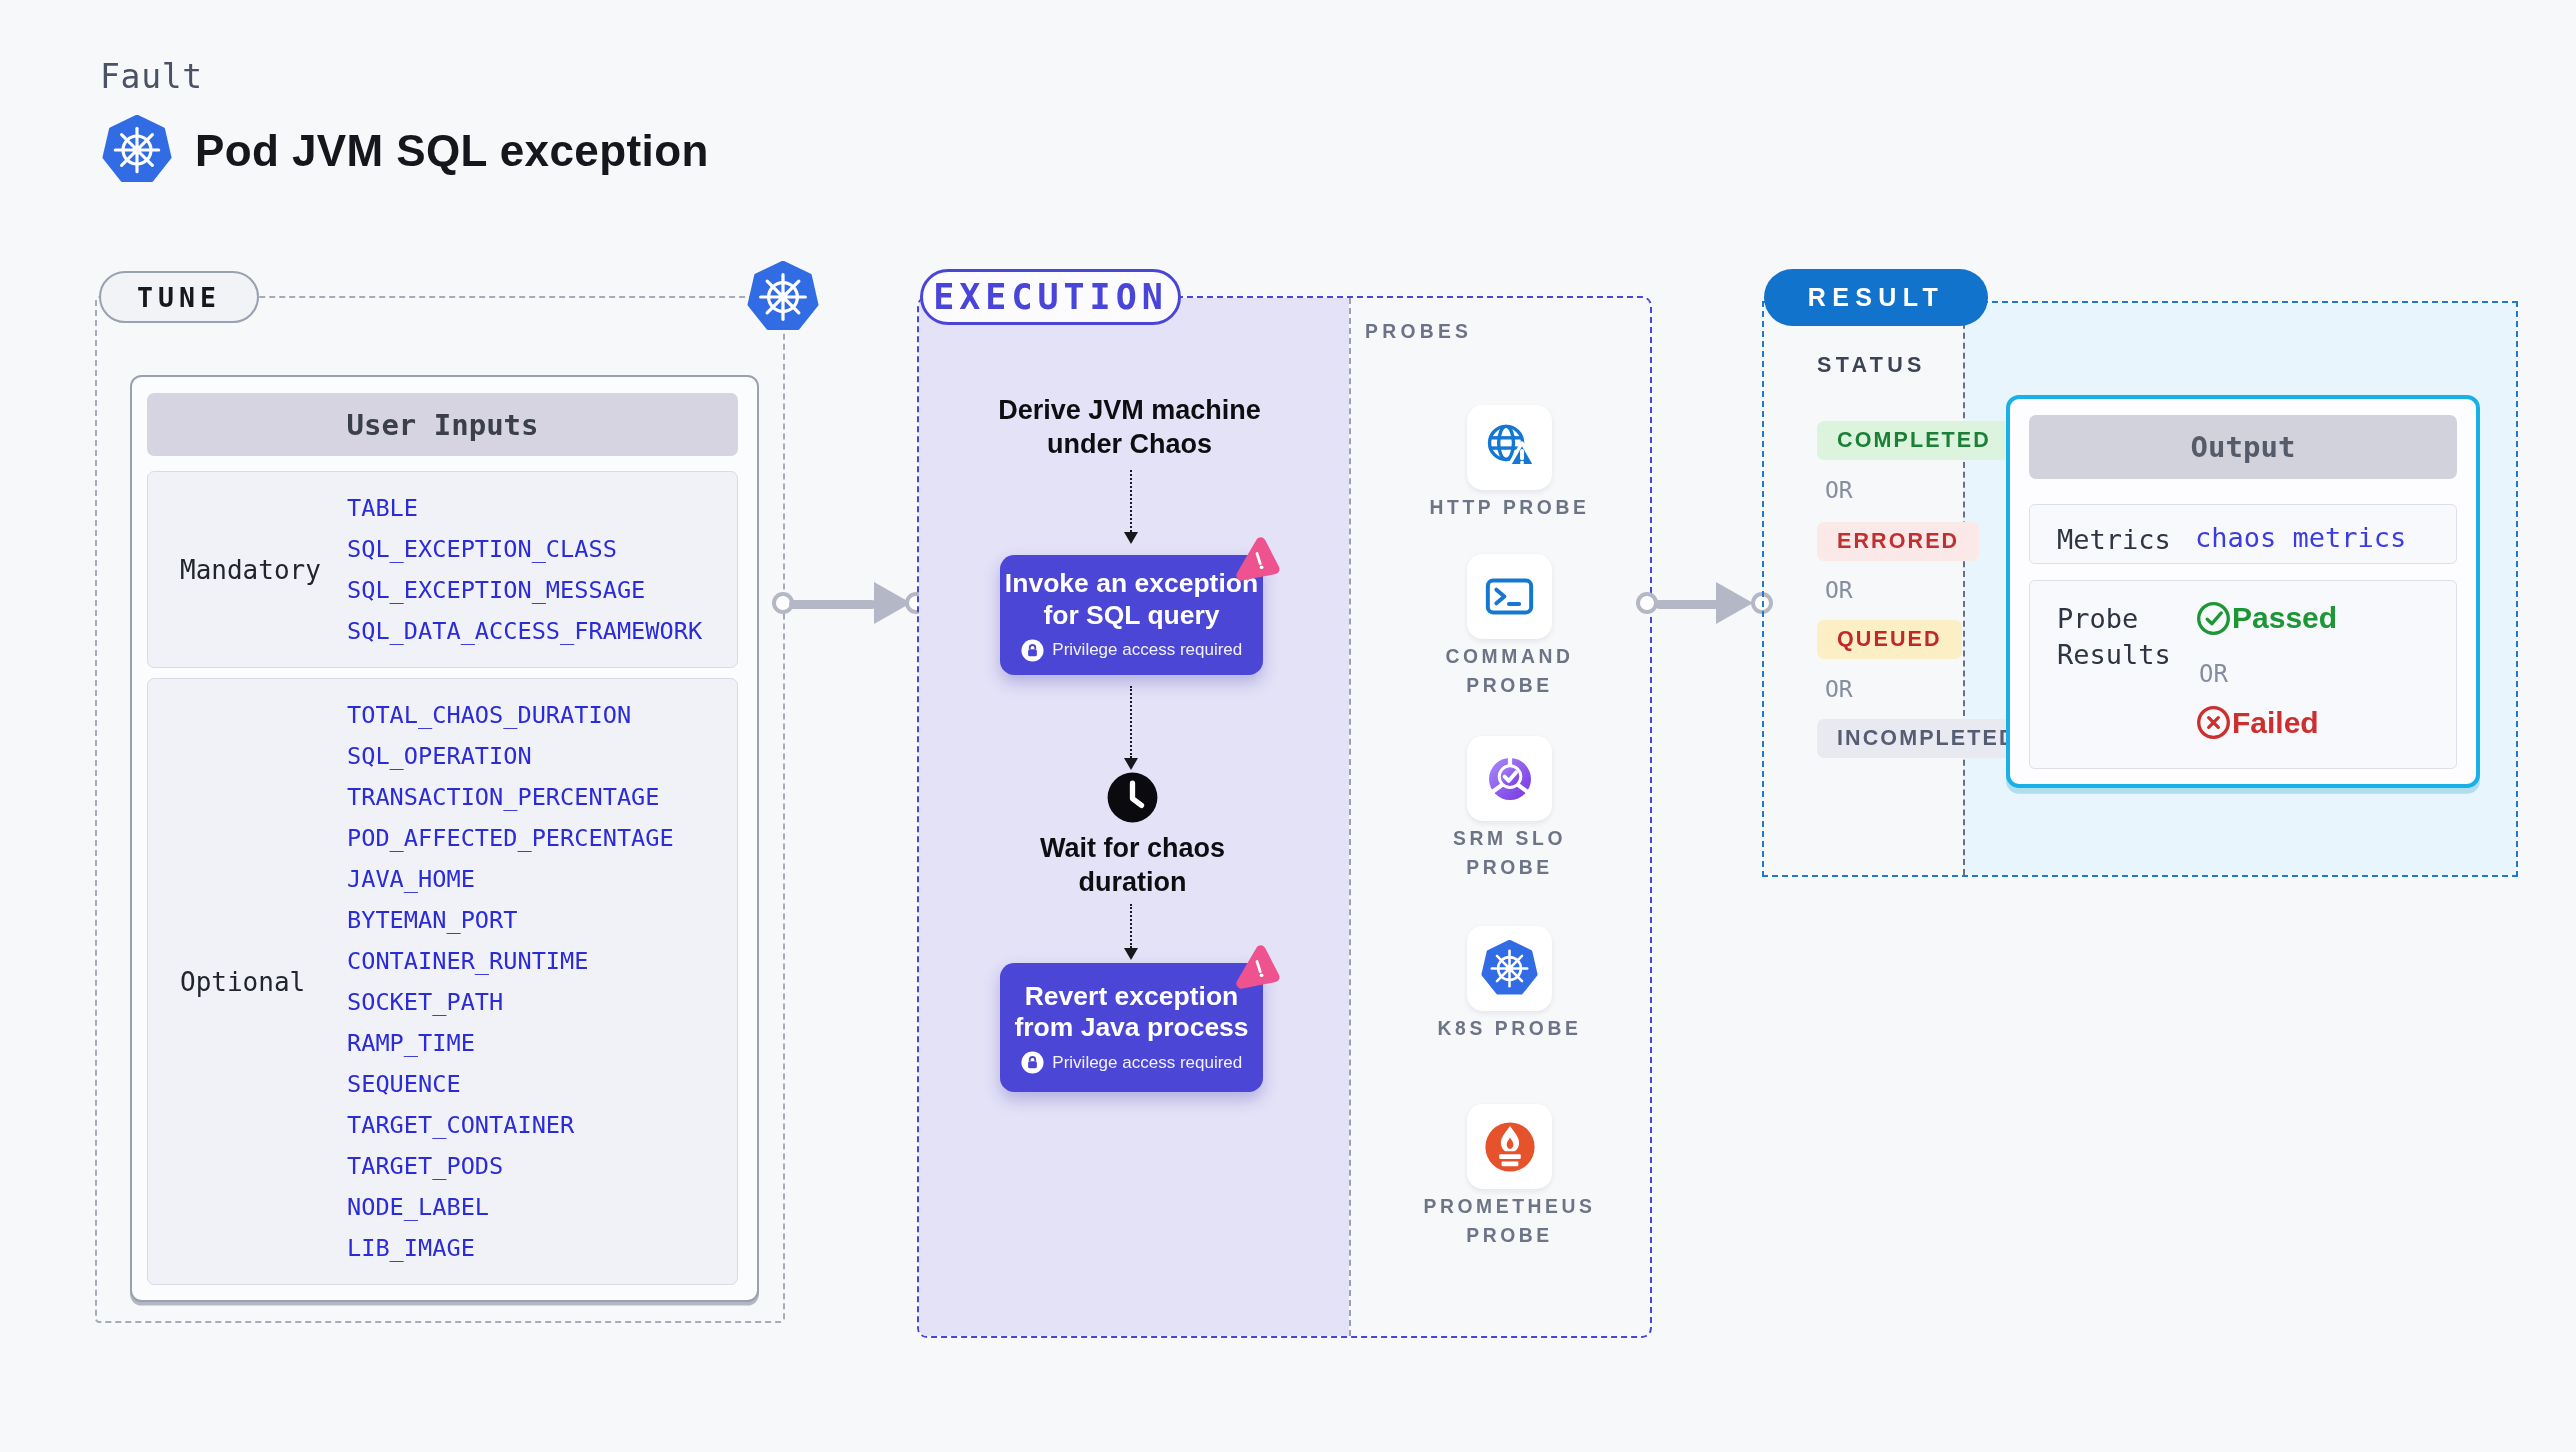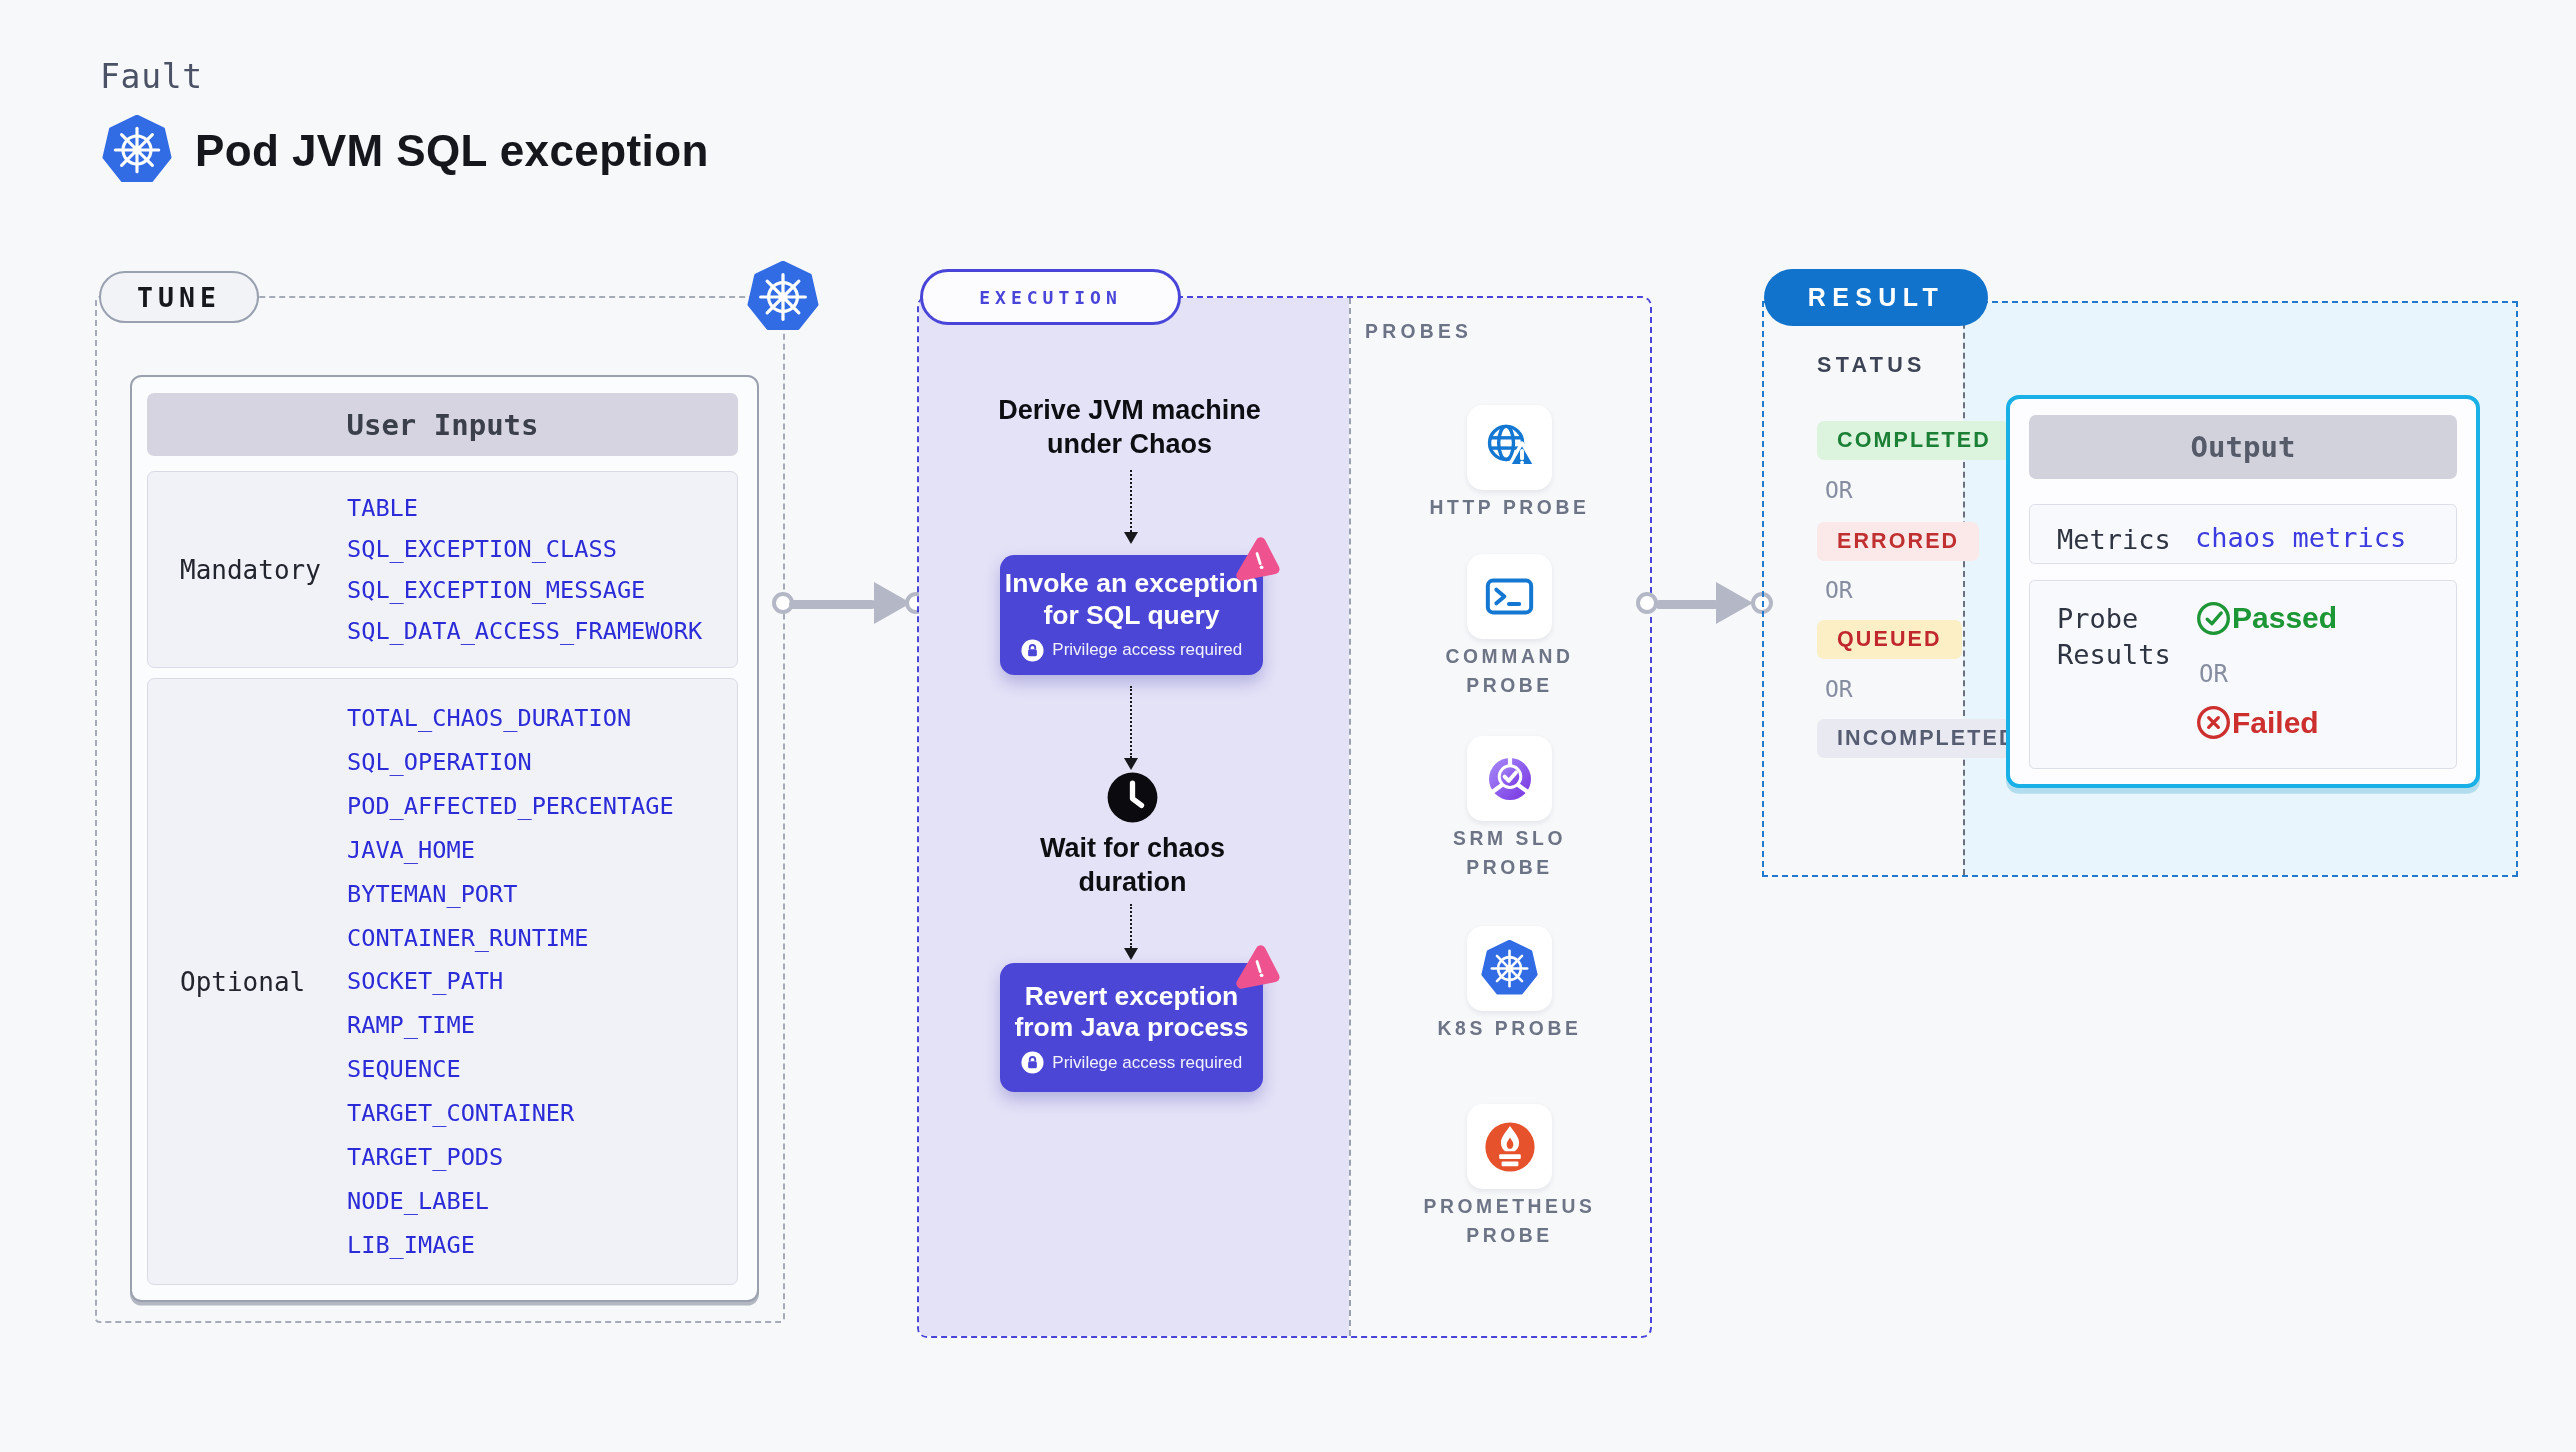--- a/index.html
+++ b/index.html
@@ -9,21 +9,21 @@
 
   
   .kicker{font-family:"DejaVu Sans Mono",monospace;font-size:33px;color:#4b5265;letter-spacing:0.7px;}
   .page-title{font-size:44px;font-weight:800;color:#15171c;letter-spacing:0.4px;}
 
   
   .pill{display:flex;align-items:center;justify-content:center;border-radius:716px;box-sizing:border-box;}
   .pill-tune{background:#f2f3f7;border:2.9px solid #99a0af;color:#16181d;
              font-family:"DejaVu Sans Mono",monospace;font-weight:bold;font-size:26.5px;letter-spacing:5px;}
   .pill-exec{background:#fcfcff;border:3.6px solid #4a45d9;color:#4a45d9;
-             font-family:"DejaVu Sans Mono",monospace;font-weight:bold;font-size:18px;letter-spacing:5px;}
+             font-family:"DejaVu Sans Mono",monospace;font-weight:bold;font-size:35px;letter-spacing:5px;}
   .pill-result{background:#1273cd;color:#ffffff;font-weight:800;font-size:25px;letter-spacing:6.4px;}
 
   
   .tune-box{border:2.1px dashed #a6abb8;border-radius:4.3px;}
   .exec-box{border:2.9px dashed #4a45d9;border-radius:10px;overflow:hidden;}
   .exec-lavender{position:absolute;left:0;top:0;bottom:0;width:430px;background:#e4e2f7;}
   .exec-divider{position:absolute;top:0;bottom:0;left:430px;width:0;border-left:2.1px dashed #9aa2b1;}
   .result-box{border:2.1px dashed #2079cc;}
   .result-fill{position:absolute;top:0;bottom:0;right:0;background:#e9f5fc;}
   .result-divider{position:absolute;top:0;bottom:0;width:0;border-left:2.1px dashed #6a7080;}
@@ -189,20 +189,21 @@
     <span class="ui-item">TABLE</span>
     <span class="ui-item">SQL_EXCEPTION_CLASS</span>
     <span class="ui-item">SQL_EXCEPTION_MESSAGE</span>
     <span class="ui-item">SQL_DATA_ACCESS_FRAMEWORK</span>
   </div>
 
   <div class="abs ui-card" style="left:147px;top:678px;width:591px;height:607px;">
     <span class="ui-group-label">Optional</span>
     <span class="ui-item">TOTAL_CHAOS_DURATION</span>
     <span class="ui-item">SQL_OPERATION</span>
+    <span class="ui-item">TRANSACTION_PERCENTAGE</span>
     <span class="ui-item">POD_AFFECTED_PERCENTAGE</span>
     <span class="ui-item">JAVA_HOME</span>
     <span class="ui-item">BYTEMAN_PORT</span>
     <span class="ui-item">CONTAINER_RUNTIME</span>
     <span class="ui-item">SOCKET_PATH</span>
     <span class="ui-item">RAMP_TIME</span>
     <span class="ui-item">SEQUENCE</span>
     <span class="ui-item">TARGET_CONTAINER</span>
     <span class="ui-item">TARGET_PODS</span>
     <span class="ui-item">NODE_LABEL</span>

